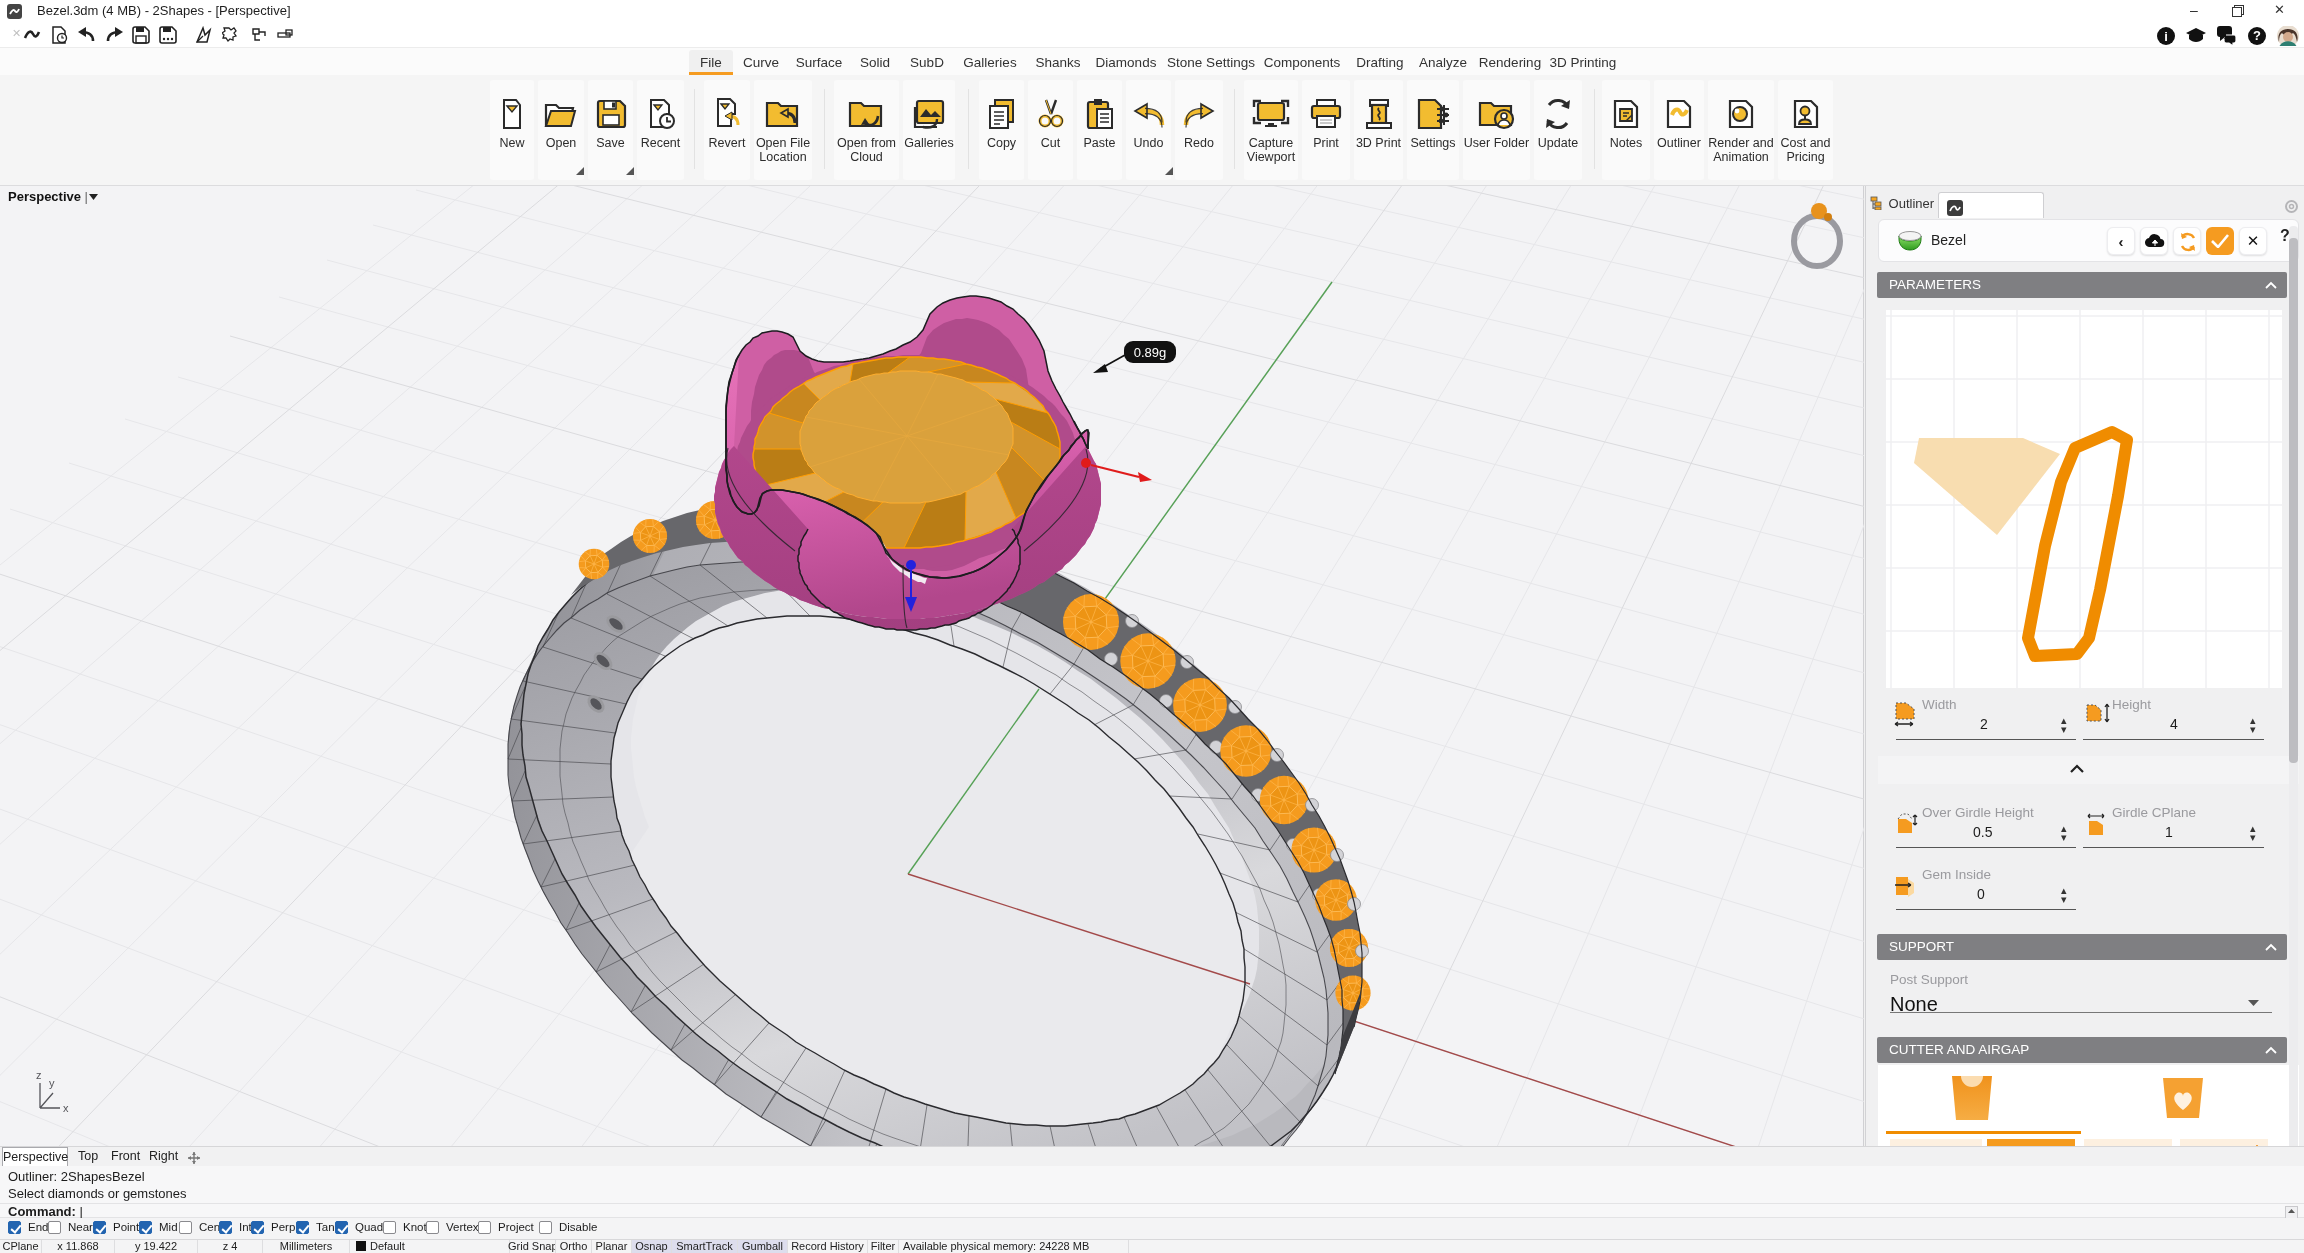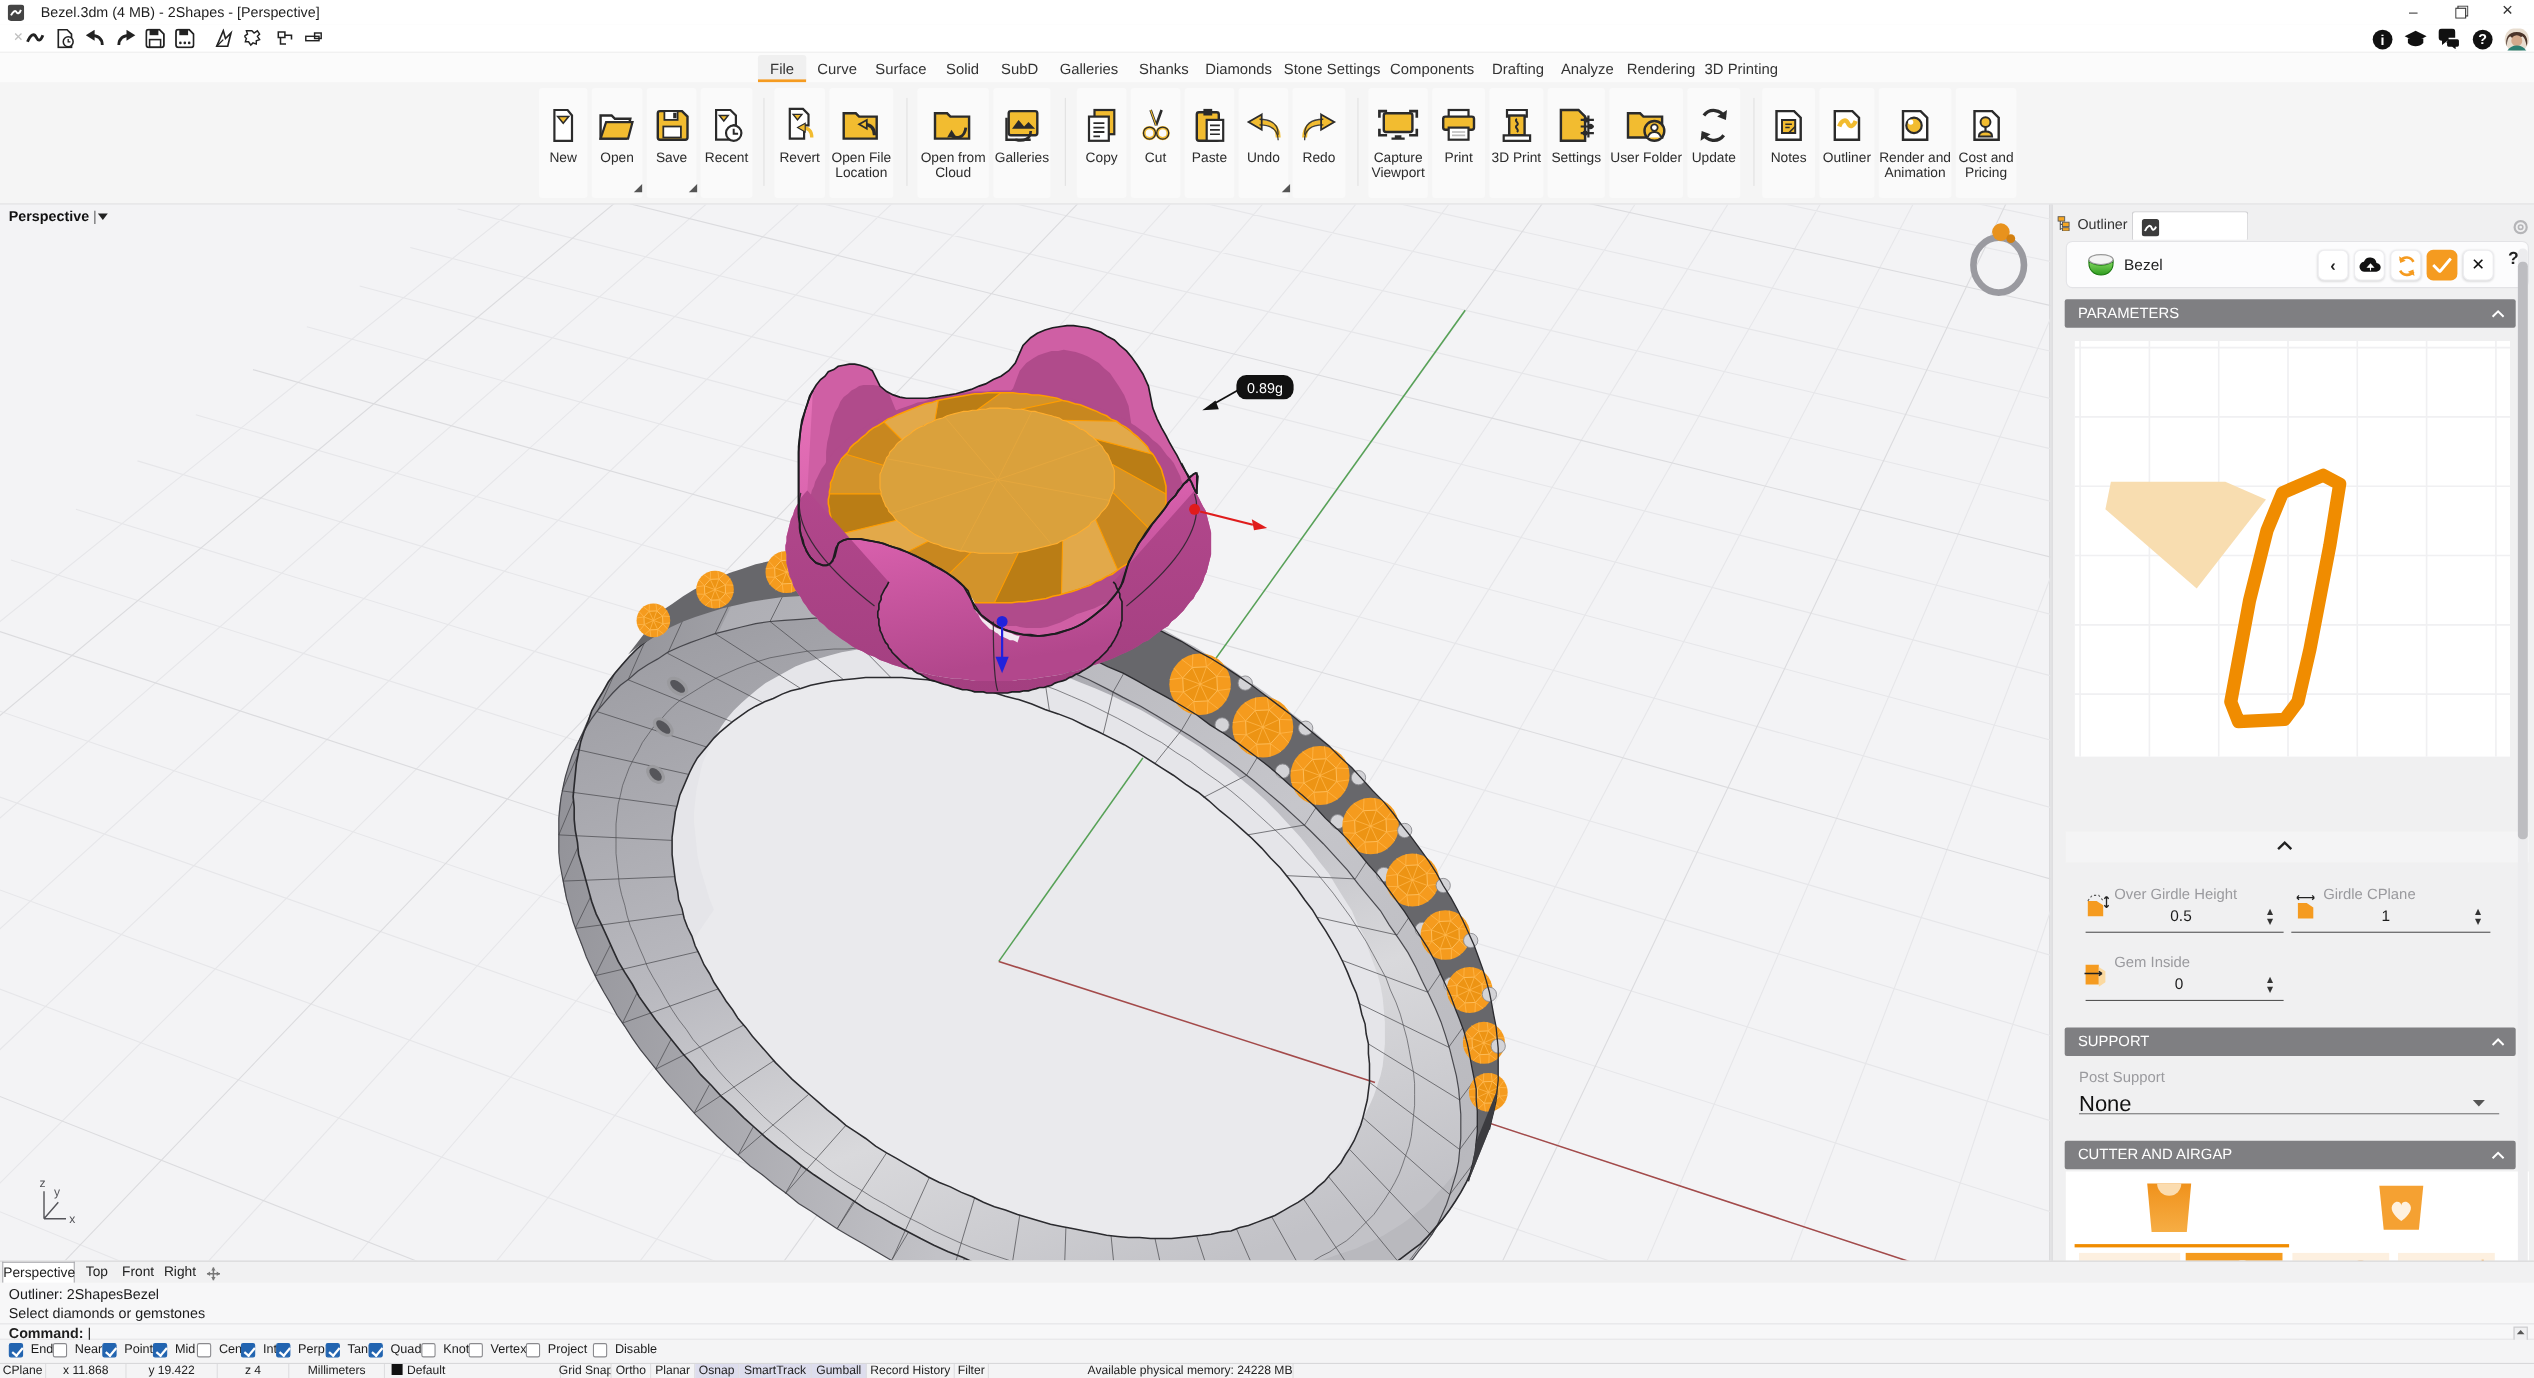--- a/index.html
+++ b/index.html
@@ -529,20 +529,40 @@
 </div>
     <div class="shead" style="top:86px"><span>PARAMETERS</span><svg class="chev" style="top:9px" width="12" height="8">
         <path d="M1 7l5-5l5 5" stroke="#fff" stroke-width="1.8" fill="none"></path>
       </svg></div>
     <svg style="position:absolute;left:21px;top:124px" width="396" height="378">
 <rect width="396" height="378" fill="#fff"></rect>
 <path d="M5 0V378M68 0V378M131 0V378M194 0V378M257 0V378M320 0V378M383 0V378M446 0V378M0 6H396M0 69H396M0 132H396M0 195H396M0 258H396M0 321H396M0 384H396" stroke="#f0f0f2" stroke-width="1.5" fill="none"></path>
 <path d="M33 128L137 128L174 144L111 225L28 153Z" fill="#f8ddb0"></path>
 <path d="M189 138L226 122L241 130L232 186L214 280L203 328L191 344L149 346L142 328L159 236L175 172Z" fill="none" stroke="#f08c00" stroke-width="12" stroke-linejoin="round"></path>
 </svg>
+    <div style="position:absolute;left:0;top:505px;width:439px;height:60px">
+<svg style="position:absolute;left:27px;top:8px" width="26" height="28">
+        <path d="M4 4h10l8 6v10H4z" fill="#f59b20"></path>
+        <path d="M4 4h10l8 6v10H4z" fill="none" stroke="#555" stroke-width="1" stroke-dasharray="2 2"></path>
+        <path d="M3 25h18M3 25l3-2M3 25l3 2M21 25l-3-2M21 25l-3 2" stroke="#222" stroke-width="1.3" fill="none"></path>
+      </svg>
+<span class="plabel" style="position:absolute;left:57px;top:6px">Width</span>
+<span class="pval" style="position:absolute;left:115px;top:25px">2</span>
+<div style="position:absolute;left:31px;top:48px;width:180px;height:1px;background:#555"></div>
+<div class="spin" style="left:196px;top:26px"></div>
+<svg style="position:absolute;left:218px;top:8px" width="30" height="28">
+        <path d="M4 6h8l6 5v11H4z" fill="#f59b20"></path>
+        <path d="M4 6h8l6 5v11H4z" fill="none" stroke="#555" stroke-width="1" stroke-dasharray="2 2"></path>
+        <path d="M24 5v18M24 5l-2 3M24 5l2 3M24 23l-2-3M24 23l2-3" stroke="#222" stroke-width="1.3" fill="none"></path>
+      </svg>
+<span class="plabel" style="position:absolute;left:247px;top:6px">Height</span>
+<span class="pval" style="position:absolute;left:305px;top:25px">4</span>
+<div style="position:absolute;left:218px;top:48px;width:181px;height:1px;background:#555"></div>
+<div class="spin" style="left:385px;top:26px"></div>
+</div>
     <div style="position:absolute;left:13px;top:570px;width:421px;height:28px;background:#f4f4f5"></div>
     <svg style="position:absolute;left:205px;top:578px" width="14" height="9">
       <path d="M1 8l6-6l6 6" stroke="#222" stroke-width="2.2" fill="none"></path>
     </svg>
     <div style="position:absolute;left:0;top:615px;width:439px;height:130px">
 <svg style="position:absolute;left:27px;top:10px" width="26" height="28">
         <path d="M6 8h8l6 4v10H6z" fill="#f59b20"></path>
         <path d="M6 8l4-5h6l4 5" fill="none" stroke="#555" stroke-width="1" stroke-dasharray="2 2"></path>
         <path d="M23 4v10M23 4l-2 2M23 4l2 2M23 14l-2-2M23 14l2-2" stroke="#222" stroke-width="1.2" fill="none"></path>
       </svg>
@@ -677,14 +697,14 @@
     <div class="scell" style="left:263px;width:87px">Millimeters</div>
     <div class="scell" style="left:350px;width:160px;text-align:left;padding-left:6px"><span style="display:inline-block;width:10px;height:10px;background:#111;vertical-align:-1px;margin-right:4px"></span>Default</div>
     <div class="scell" style="left:508px;width:48px">Grid Snap</div>
     <div class="scell" style="left:556px;width:36px">Ortho</div>
     <div class="scell" style="left:592px;width:40px">Planar</div>
     <div class="scell hl" style="left:632px;width:40px">Osnap</div>
     <div class="scell hl" style="left:672px;width:66px">SmartTrack</div>
     <div class="scell hl" style="left:738px;width:50px">Gumball</div>
     <div class="scell" style="left:788px;width:80px">Record History</div>
     <div class="scell" style="left:868px;width:31px">Filter</div>
-    <div class="scell" style="left:946px;width:230px;text-align:right;padding-left:4px">Available physical memory: 24228 MB</div>
+    <div class="scell" style="left:899px;width:230px;text-align:left;padding-left:4px">Available physical memory: 24228 MB</div>
     <div class="scell" style="left:1129px;width:1175px;border-right:none"></div>
   </div>
 </body></html>

